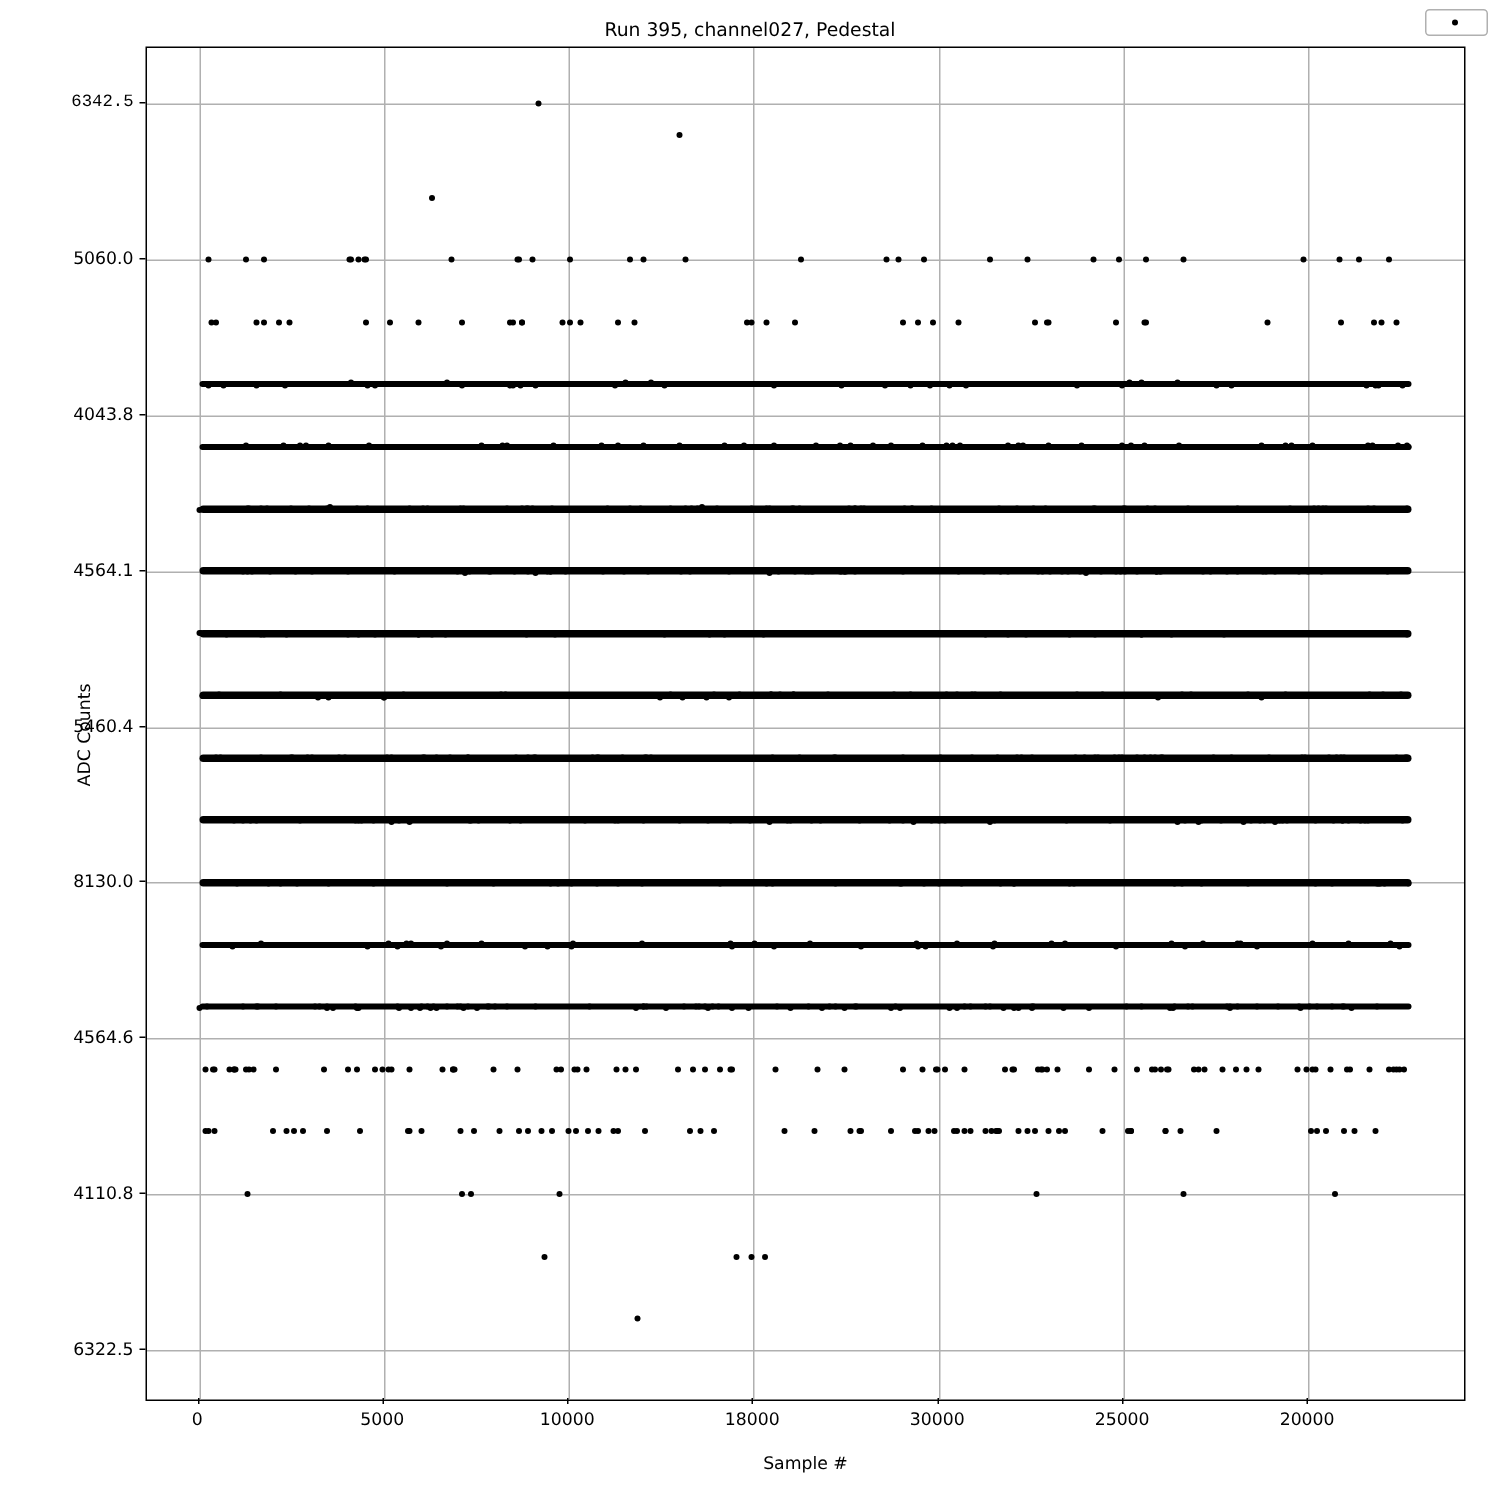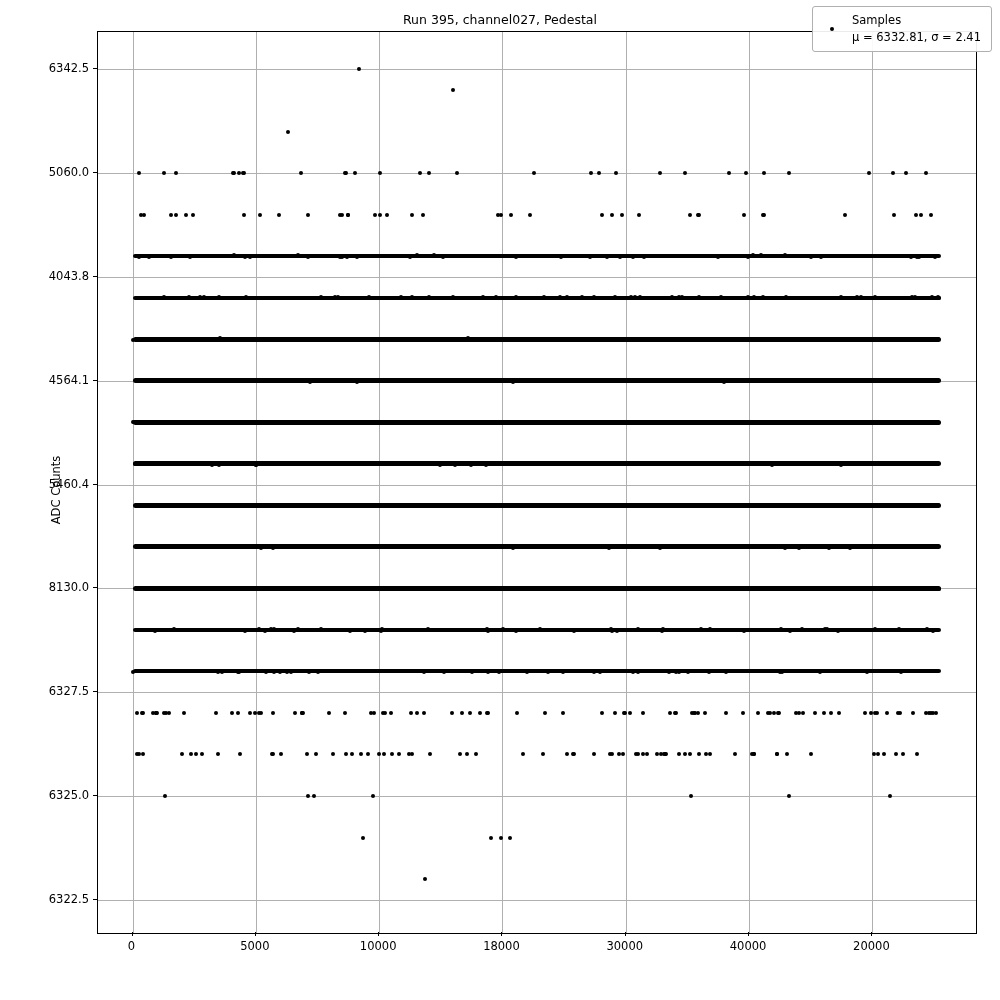--- a/index.html
+++ b/index.html
@@ -1482,48 +1482,45 @@
       <div class="ticklabel-x" style="left: 131.528px; top: 939px;">0</div>
       <div class="tick-x" style="left: 254.843px; top: 932px;"></div>
       <div class="ticklabel-x" style="left: 254.843px; top: 939px;">5000</div>
       <div class="tick-x" style="left: 378.157px; top: 932px;"></div>
       <div class="ticklabel-x" style="left: 378.157px; top: 939px;">10000</div>
       <div class="tick-x" style="left: 501.472px; top: 932px;"></div>
       <div class="ticklabel-x" style="left: 501.472px; top: 939px;">18000</div>
       <div class="tick-x" style="left: 624.787px; top: 932px;"></div>
       <div class="ticklabel-x" style="left: 624.787px; top: 939px;">30000</div>
       <div class="tick-x" style="left: 748.101px; top: 932px;"></div>
-      <div class="ticklabel-x" style="left: 748.101px; top: 939px;">40000</div>
+      <div class="ticklabel-x" style="left: 748.101px; top: 939px;">25000</div>
       <div class="tick-x" style="left: 871.416px; top: 932px;"></div>
       <div class="ticklabel-x" style="left: 871.416px; top: 939px;">20000</div>
       <div class="tick-y" style="left: 93px; top: 898.783px;"></div>
       <div class="ticklabel-y" style="left: 31px; width: 58px; top: 898.783px;">6322.5</div>
       <div class="tick-y" style="left: 93px; top: 794.982px;"></div>
-      <div class="ticklabel-y" style="left: 31px; width: 58px; top: 794.982px;">6325.0</div>
+      <div class="ticklabel-y" style="left: 31px; width: 58px; top: 794.982px;">4110.8</div>
       <div class="tick-y" style="left: 93px; top: 691.18px;"></div>
-      <div class="ticklabel-y" style="left: 31px; width: 58px; top: 691.18px;">6327.5</div>
+      <div class="ticklabel-y" style="left: 31px; width: 58px; top: 691.18px;">4564.6</div>
       <div class="tick-y" style="left: 93px; top: 587.378px;"></div>
       <div class="ticklabel-y" style="left: 31px; width: 58px; top: 587.378px;">8130.0</div>
       <div class="tick-y" style="left: 93px; top: 483.576px;"></div>
       <div class="ticklabel-y" style="left: 31px; width: 58px; top: 483.576px;">5460.4</div>
       <div class="tick-y" style="left: 93px; top: 379.774px;"></div>
       <div class="ticklabel-y" style="left: 31px; width: 58px; top: 379.774px;">4564.1</div>
       <div class="tick-y" style="left: 93px; top: 275.972px;"></div>
       <div class="ticklabel-y" style="left: 31px; width: 58px; top: 275.972px;">4043.8</div>
       <div class="tick-y" style="left: 93px; top: 172.171px;"></div>
       <div class="ticklabel-y" style="left: 31px; width: 58px; top: 172.171px;">5060.0</div>
       <div class="tick-y" style="left: 93px; top: 68.3687px;"></div>
-      <div class="ticklabel-y" style="left: 31px; width: 58px; top: 68.3687px;">6342.5</div>
+      <div class="ticklabel-y" style="left: 31px; width: 58px; top: 68.3687px; font-family: Liberation Mono, monospace;">6342.5</div>
     </div>
 
+  <div id="xlabel">Sample #</div>
   <div id="ylabel">ADC Counts</div>
 
   <div id="legend">
     <div id="legend-marker-cell">
       <div id="legend-marker"></div>
     </div>
-    <div class="legend-lines">
-      <div class="legend-line">Samples</div>
-      <div class="legend-line">μ = 6332.81, σ = 2.41</div>
-    </div>
   </div>
 
 </div>
 
 </body></html>

